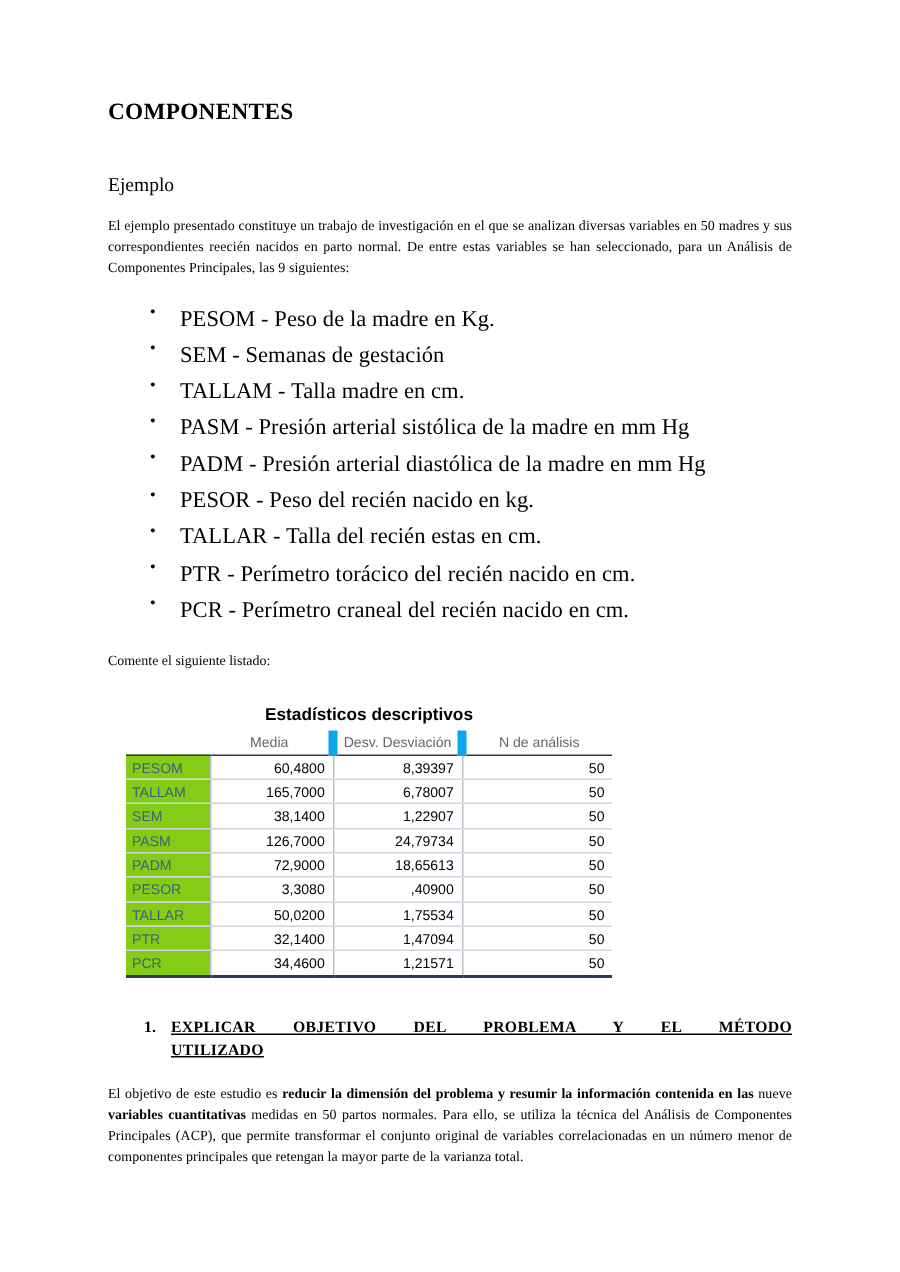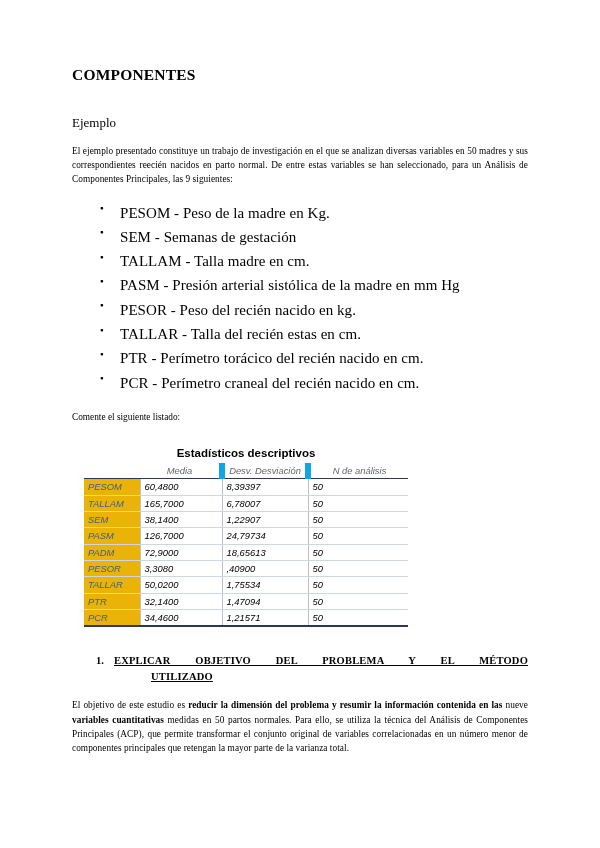--- a/index.html
+++ b/index.html
@@ -105,21 +105,20 @@
     border-collapse: collapse;
     width: 324px;
     font-family: "Liberation Sans", "DejaVu Sans", sans-serif;
     font-size: 9.4px;
     table-layout: fixed;
   }
   table.spss th, table.spss td {
     padding: 1px 4px 1px 4px;
     white-space: nowrap;
     line-height: 1.42;
-    font-style: italic;
   }
   
   table.spss thead th {
     font-weight: normal;
     color: #63666b;
     text-align: center;
     border-bottom: 1px solid #2b3a52;
     vertical-align: bottom;
   }
   table.spss thead th.corner {
@@ -127,27 +126,27 @@
     background: #fff;
   }
   table.spss thead th.sep {
     border-left: 6px solid #0ea5e9;
   }
   
   table.spss tbody th.rowlab {
     font-weight: normal;
     text-align: left;
     color: #3f6184;
-    background: #eab308;
+    background: #84cc16;
     border-bottom: 1px solid #ced6de;
     border-right: 1px solid #b8c2cc;
     padding-left: 4px;
   }
   table.spss tbody td {
-    text-align: left;
+    text-align: right;
     color: #000;
     background: #ffffff;
     border-bottom: 1px solid #ced6de;
     padding-right: 5px;
   }
   table.spss tbody td.sep {
     border-left: 1px solid #b8c2cc;
   }
   table.spss tbody tr:last-child th.rowlab,
   table.spss tbody tr:last-child td {
@@ -179,39 +178,40 @@
     text-align-last: left;
     line-height: 1.48;
     letter-spacing: 0.2px;
     flex: 1 1 auto;
   }
   .num-heading .txt .l1 {
     display: block;
     text-align: justify;
     text-align-last: justify;
   }
-  .num-heading .txt .l2 { display: block; margin-left: 37px; }
+  .num-heading .txt .l2 { display: block; }
 </style>
 </head>
 <body>
 
 <div class="page">
   <div class="content">
 
     <h1 class="doc-title">COMPONENTES</h1>
 
     <h2 class="section-title">Ejemplo</h2>
 
     <p class="para">El ejemplo presentado constituye un trabajo de investigación en el que se analizan diversas variables en 50 madres y sus correspondientes reecién nacidos en parto normal. De entre estas variables se han seleccionado, para un Análisis de Componentes Principales, las 9 siguientes:</p>
 
     <ul class="bullets">
       <li>PESOM - Peso de la madre en Kg.</li>
       <li>SEM - Semanas de gestación</li>
       <li>TALLAM - Talla madre en cm.</li>
       <li>PASM - Presión arterial sistólica de la madre en mm Hg</li>
+      <li>PADM - Presión arterial diastólica de la madre en mm Hg</li>
       <li>PESOR - Peso del recién nacido en kg.</li>
       <li>TALLAR - Talla del recién estas en cm.</li>
       <li>PTR - Perímetro torácico del recién nacido en cm.</li>
       <li>PCR - Perímetro craneal del recién nacido en cm.</li>
     </ul>
 
     <p class="lead-in">Comente el siguiente listado:</p>
 
     <div class="table-wrap">
       <div class="tbl-title">Estadísticos descriptivos</div>

